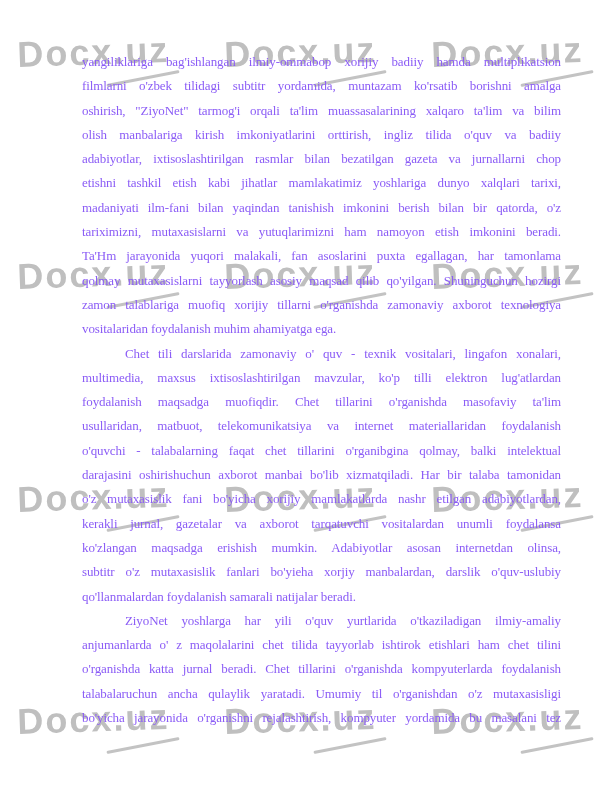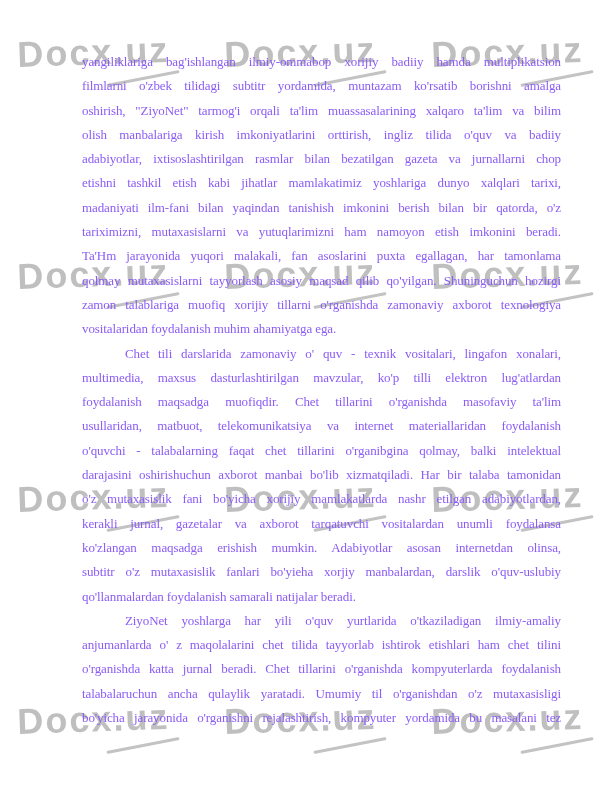--- a/index.html
+++ b/index.html
@@ -112,21 +112,21 @@
       <div class="line">madaniyati ilm-fani bilan yaqindan tanishish imkonini berish bilan bir qatorda, o'z</div>
       <div class="line">tariximizni, mutaxasislarni va yutuqlarimizni ham namoyon etish imkonini beradi.</div>
       <div class="line">Ta'Hm jarayonida yuqori malakali, fan asoslarini puxta egallagan, har tamonlama</div>
       <div class="line">qolmay mutaxasislarni tayyorlash asosiy maqsad qilib qo'yilgan. Shuninguchun hozirgi</div>
       <div class="line">zamon talablariga muofiq xorijiy tillarni o'rganishda zamonaviy axborot texnologiya</div>
       <div class="line line-end">vositalaridan foydalanish muhim ahamiyatga ega.</div>
     </div>
 
     <div class="para">
       <div class="line line-indent">Chet tili darslarida zamonaviy o' quv - texnik vositalari, lingafon xonalari,</div>
-      <div class="line">multimedia, maxsus dasturlashtirilgan mavzular, ko'p tilli elektron lug'atlardan</div>
+      <div class="line">multimedia, maxsus ixtisoslashtirilgan mavzular, ko'p tilli elektron lug'atlardan</div>
       <div class="line">foydalanish maqsadga muofiqdir. Chet tillarini o'rganishda masofaviy ta'lim</div>
       <div class="line">usullaridan, matbuot, telekomunikatsiya va internet materiallaridan foydalanish</div>
       <div class="line">o'quvchi - talabalarning faqat chet tillarini o'rganibgina qolmay, balki intelektual</div>
       <div class="line">darajasini oshirishuchun axborot manbai bo'lib xizmatqiladi. Har bir talaba tamonidan</div>
       <div class="line">o'z mutaxasislik fani bo'yicha xorijiy mamlakatlarda nashr etilgan adabiyotlardan,</div>
       <div class="line">kerakli jurnal, gazetalar va axborot tarqatuvchi vositalardan unumli foydalansa</div>
       <div class="line">ko'zlangan maqsadga erishish mumkin. Adabiyotlar asosan internetdan olinsa,</div>
       <div class="line">subtitr o'z mutaxasislik fanlari bo'yieha xorjiy manbalardan, darslik o'quv-uslubiy</div>
       <div class="line line-end">qo'llanmalardan foydalanish samarali natijalar beradi.</div>
     </div>

